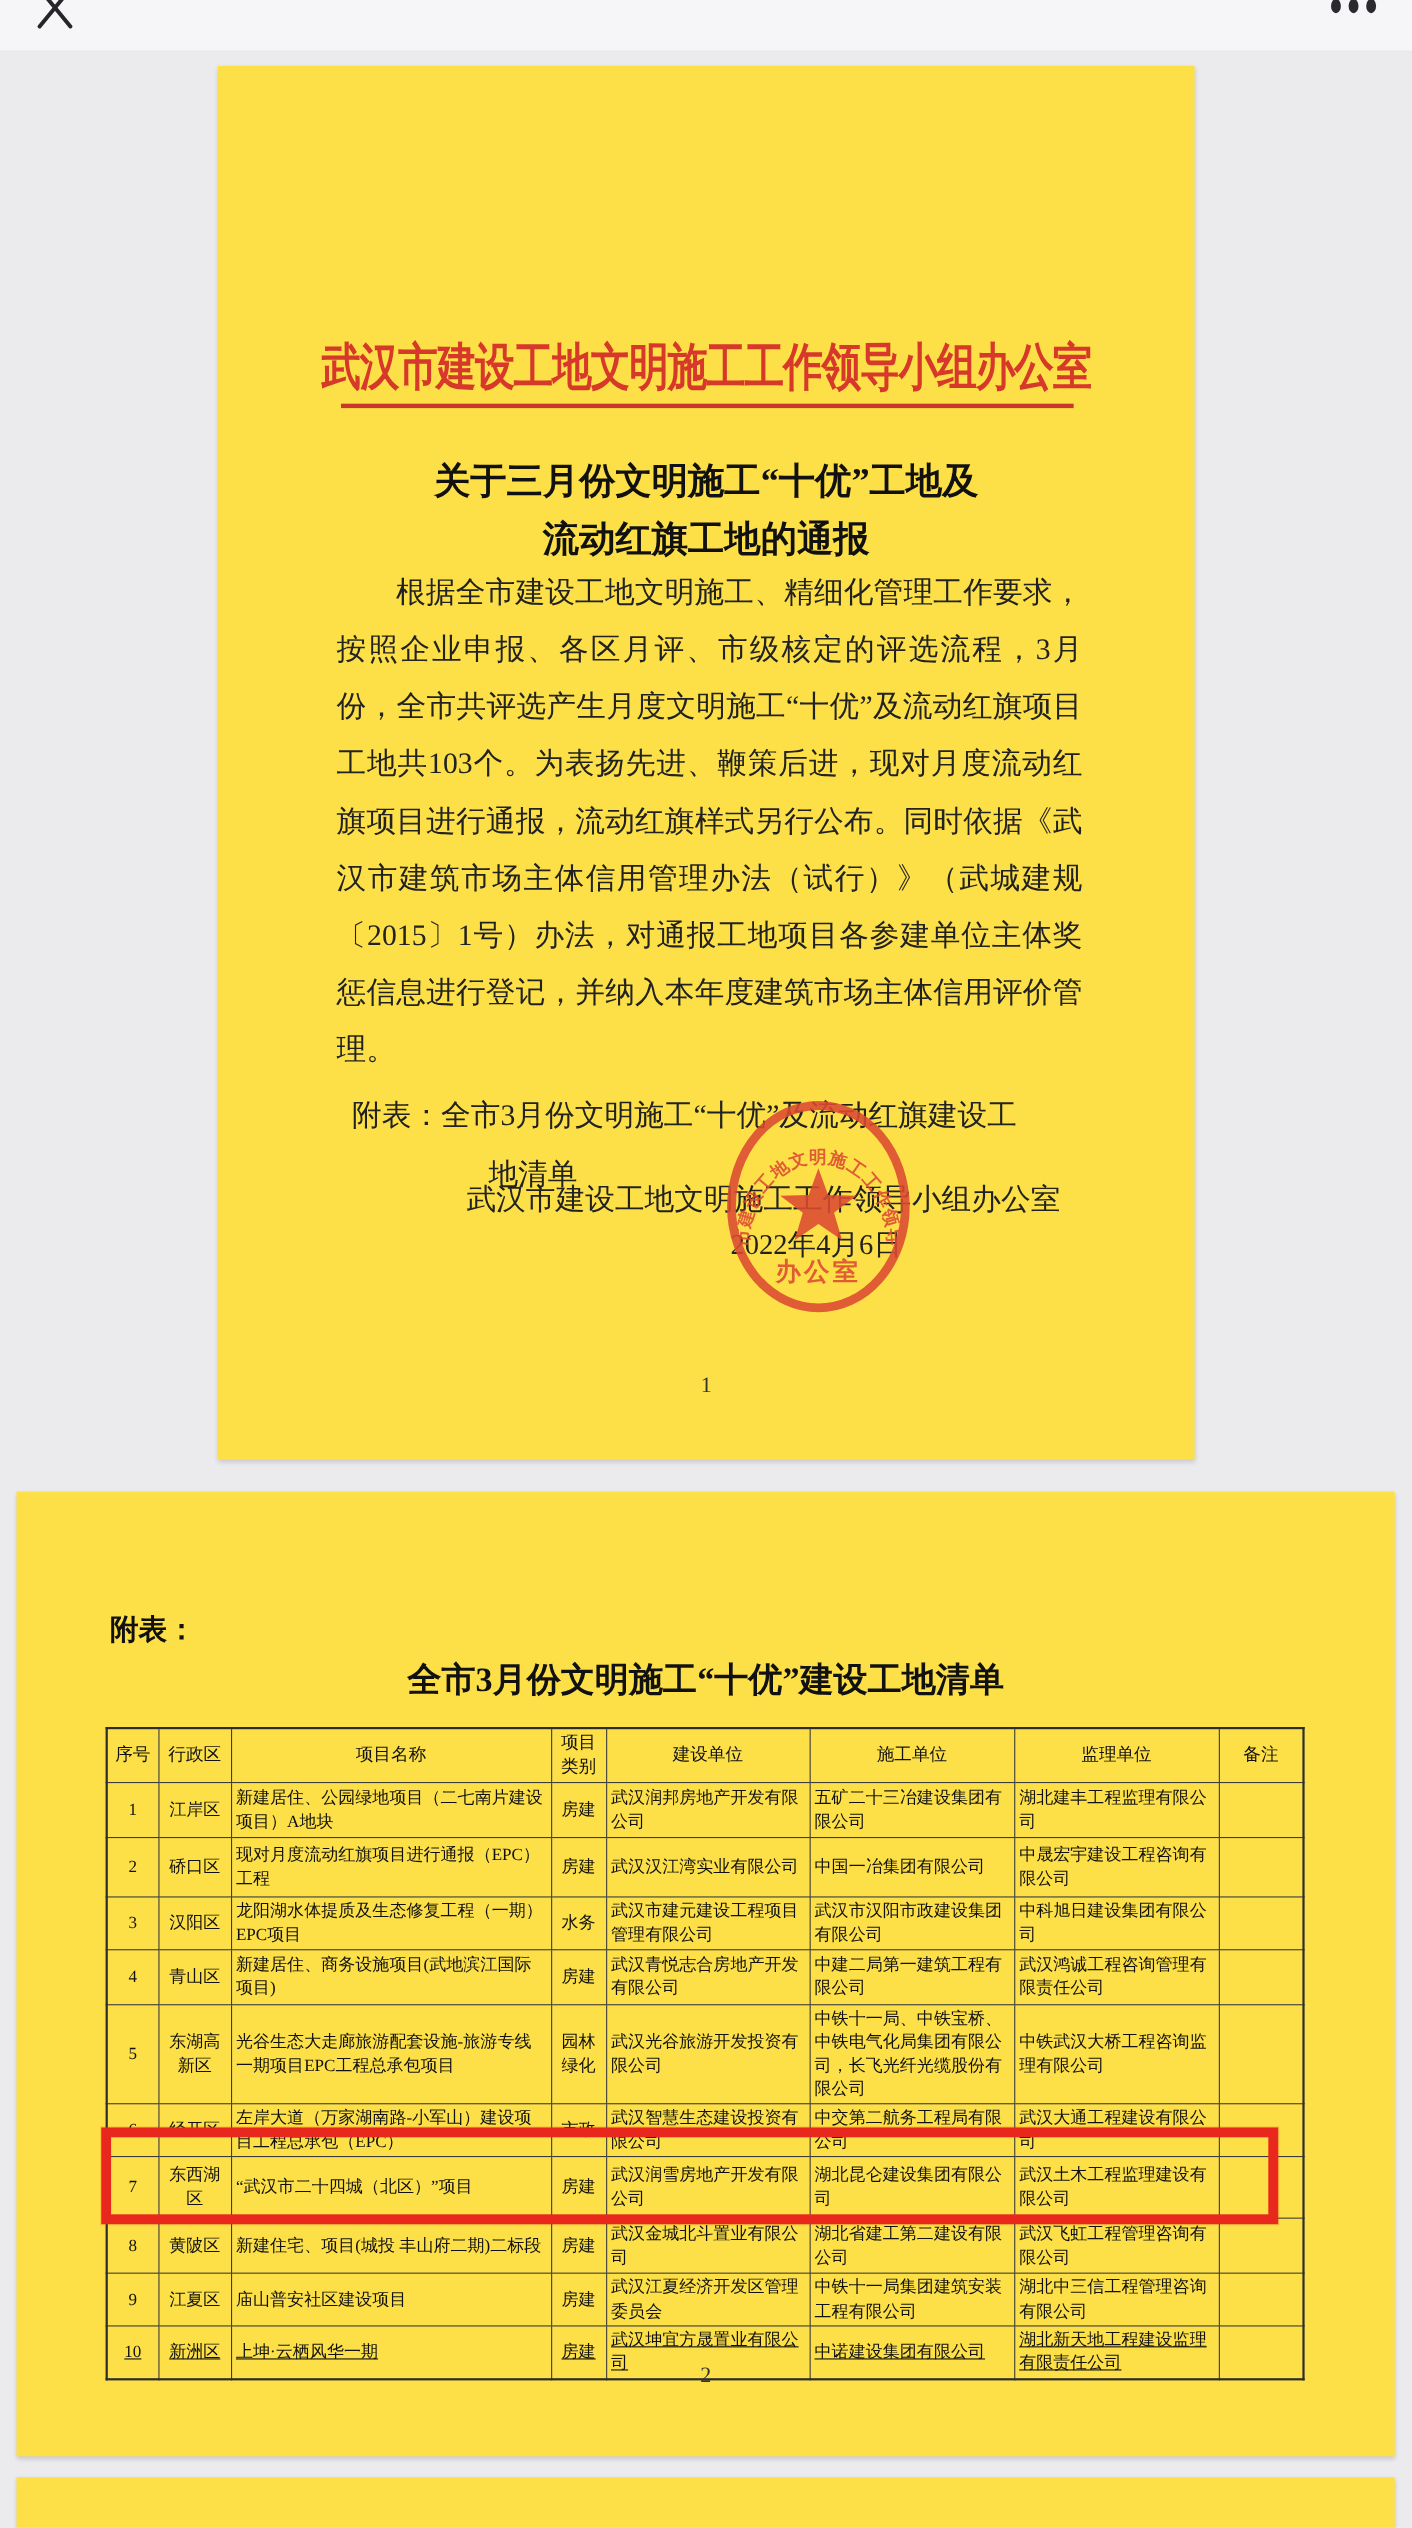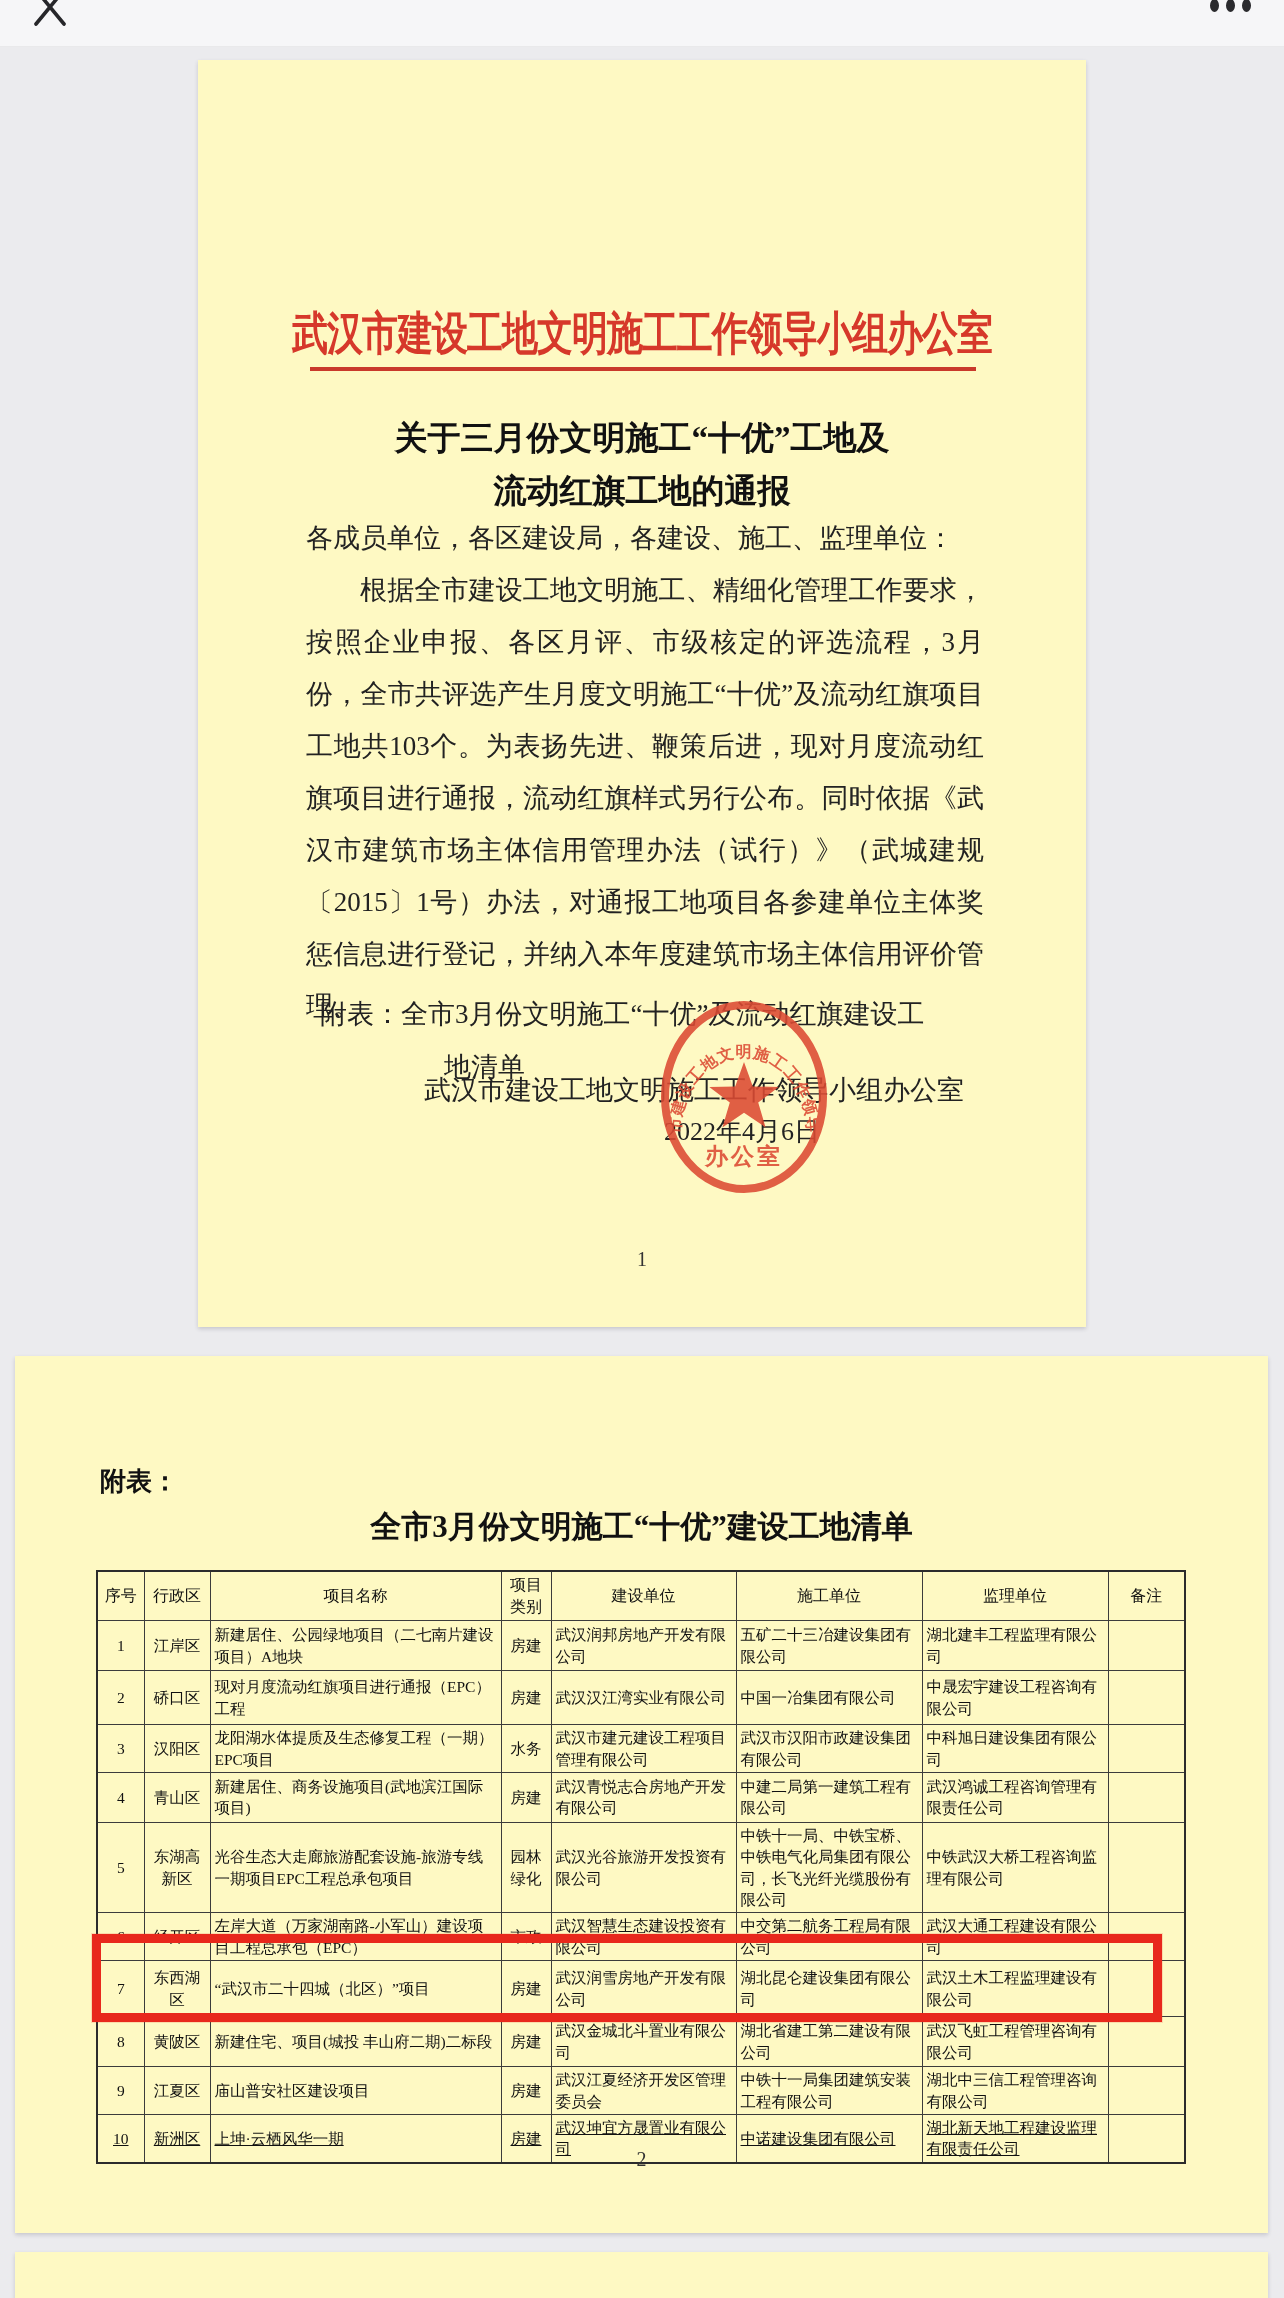--- a/index.html
+++ b/index.html
@@ -13,21 +13,21 @@
   .topbar{
     position:absolute;left:0;top:0;width:1284px;height:46px;
     background:#f6f6f8;border-bottom:1px solid rgba(0,0,0,0.05);z-index:20;
   }
   .close-btn{position:absolute;left:26px;top:-16px;width:48px;height:48px;cursor:pointer;}
   .close-btn svg{width:48px;height:48px;}
   .more-btn{position:absolute;right:26px;top:-12px;width:56px;height:34px;cursor:pointer;
     display:flex;align-items:center;justify-content:center;gap:7px;}
   .more-btn i{width:9px;height:13px;border-radius:50%;background:#2a2a2e;display:block;}
   
-  .page{position:absolute;background:#fef9c3;box-shadow:0 2px 4px rgba(40,40,60,0.18);}
+  .page{position:absolute;background:#fde047;box-shadow:0 2px 4px rgba(40,40,60,0.18);}
   #page1{left:198px;top:60px;width:888px;height:1267px;}
   #page2{left:15px;top:1356px;width:1253px;height:877px;}
   #page3{left:15px;top:2252px;width:1253px;height:60px;}
   
   .org-header{
     position:absolute;left:0;top:250px;width:100%;text-align:center;
     font-size:36px;font-weight:900;color:#d6382a;letter-spacing:-1px;
     transform:scaleY(1.28);transform-origin:center;
   }
   .red-rule{position:absolute;left:112px;top:307px;width:666px;height:4px;background:#c9392b;}
@@ -112,21 +112,20 @@
 <div class="page" id="page1">
   <div class="org-header">武汉市建设工地文明施工工作领导小组办公室</div>
   <div class="red-rule"></div>
 
   <div class="doc-title">
     <div>关于三月份文明施工“十优”工地及</div>
     <div>流动红旗工地的通报</div>
   </div>
 
   <div class="doc-body">
-    <p>各成员单位，各区建设局，各建设、施工、监理单位：</p>
     <p class="indent">根据全市建设工地文明施工、精细化管理工作要求，按照企业申报、各区月评、市级核定的评选流程，3月份，全市共评选产生月度文明施工“十优”及流动红旗项目工地共103个。为表扬先进、鞭策后进，现对月度流动红旗项目进行通报，流动红旗样式另行公布。同时依据《武汉市建筑市场主体信用管理办法（试行）》（武城建规〔2015〕1号）办法，对通报工地项目各参建单位主体奖惩信息进行登记，并纳入本年度建筑市场主体信用评价管理。</p>
   </div>
 
   <div class="attach-note">
     <div class="l1">附表：全市3月份文明施工“十优”及流动红旗建设工</div>
     <div class="l2">地清单</div>
   </div>
 
   <div class="sig-block">
     <div class="sig-line">武汉市建设工地文明施工工作领导小组办公室</div>

